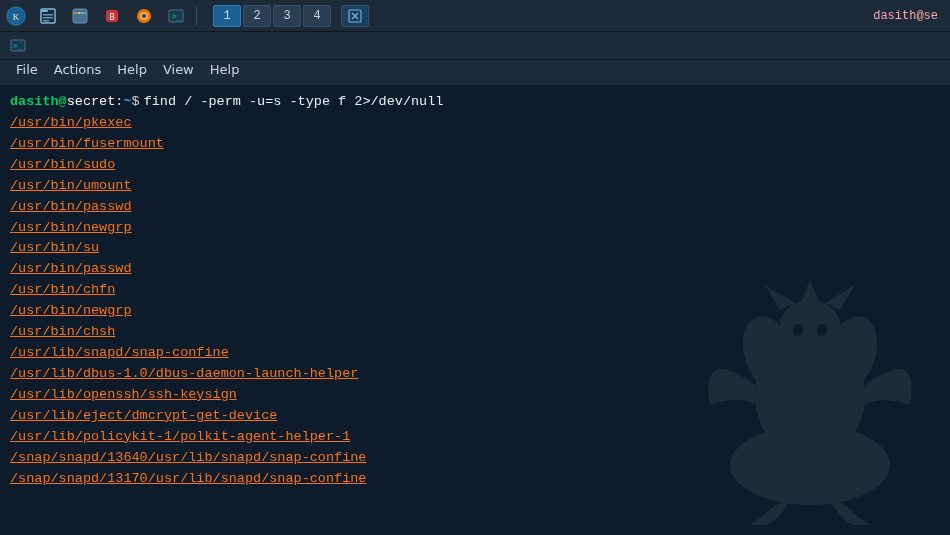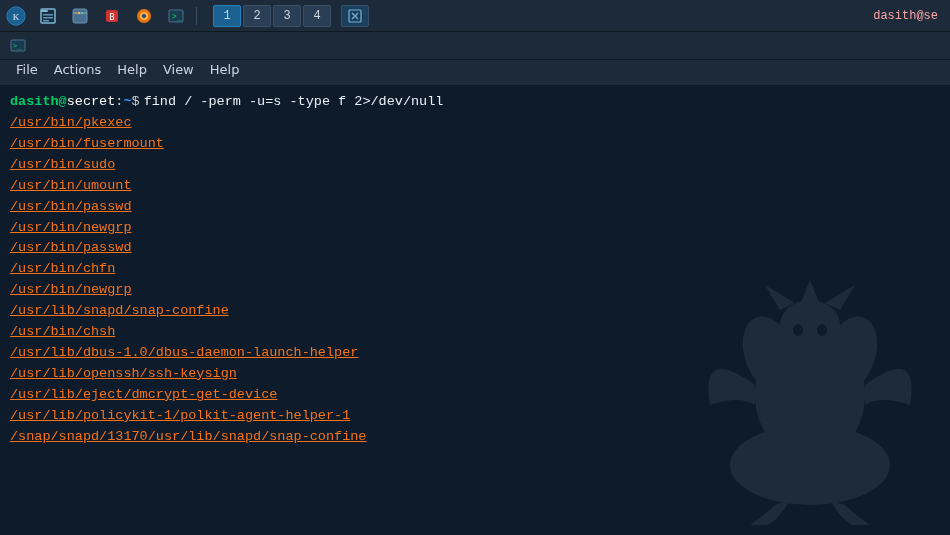--- a/index.html
+++ b/index.html
@@ -335,29 +335,31 @@
           <span class="prompt-dollar">$</span>
           <span class="prompt-cmd"> find / -perm -u=s -type f 2&gt;/dev/null</span>
       </div>
 
       <div class="output-line">/usr/bin/pkexec</div>
       <div class="output-line">/usr/bin/fusermount</div>
       <div class="output-line">/usr/bin/sudo</div>
       <div class="output-line">/usr/bin/umount</div>
       <div class="output-line">/usr/bin/passwd</div>
       <div class="output-line">/usr/bin/newgrp</div>
+      <div class="output-line">/usr/bin/su</div>
       <div class="output-line">/usr/bin/passwd</div>
       <div class="output-line">/usr/bin/chfn</div>
       <div class="output-line">/usr/bin/newgrp</div>
+      <div class="output-line">/usr/bin/chsh</div>
       <div class="output-line">/usr/lib/snapd/snap-confine</div>
-      <div class="output-line">/usr/bin/chsh</div>
       <div class="output-line">/usr/lib/dbus-1.0/dbus-daemon-launch-helper</div>
       <div class="output-line">/usr/lib/openssh/ssh-keysign</div>
       <div class="output-line">/usr/lib/eject/dmcrypt-get-device</div>
       <div class="output-line">/usr/lib/policykit-1/polkit-agent-helper-1</div>
+      <div class="output-line">/snap/snapd/13640/usr/lib/snapd/snap-confine</div>
       <div class="output-line">/snap/snapd/13170/usr/lib/snapd/snap-confine</div>
     </div>
 
     <div class="kali-watermark">
       <svg width="260" height="260" viewBox="0 0 260 260" fill="white">
 
         <ellipse cx="130" cy="200" rx="80" ry="40" fill="white"></ellipse>
         <ellipse cx="130" cy="130" rx="55" ry="65" fill="white"></ellipse>
         <ellipse cx="90" cy="90" rx="25" ry="40" fill="white" transform="rotate(-20, 90, 90)"></ellipse>
         <ellipse cx="170" cy="90" rx="25" ry="40" fill="white" transform="rotate(20, 170, 90)"></ellipse>

